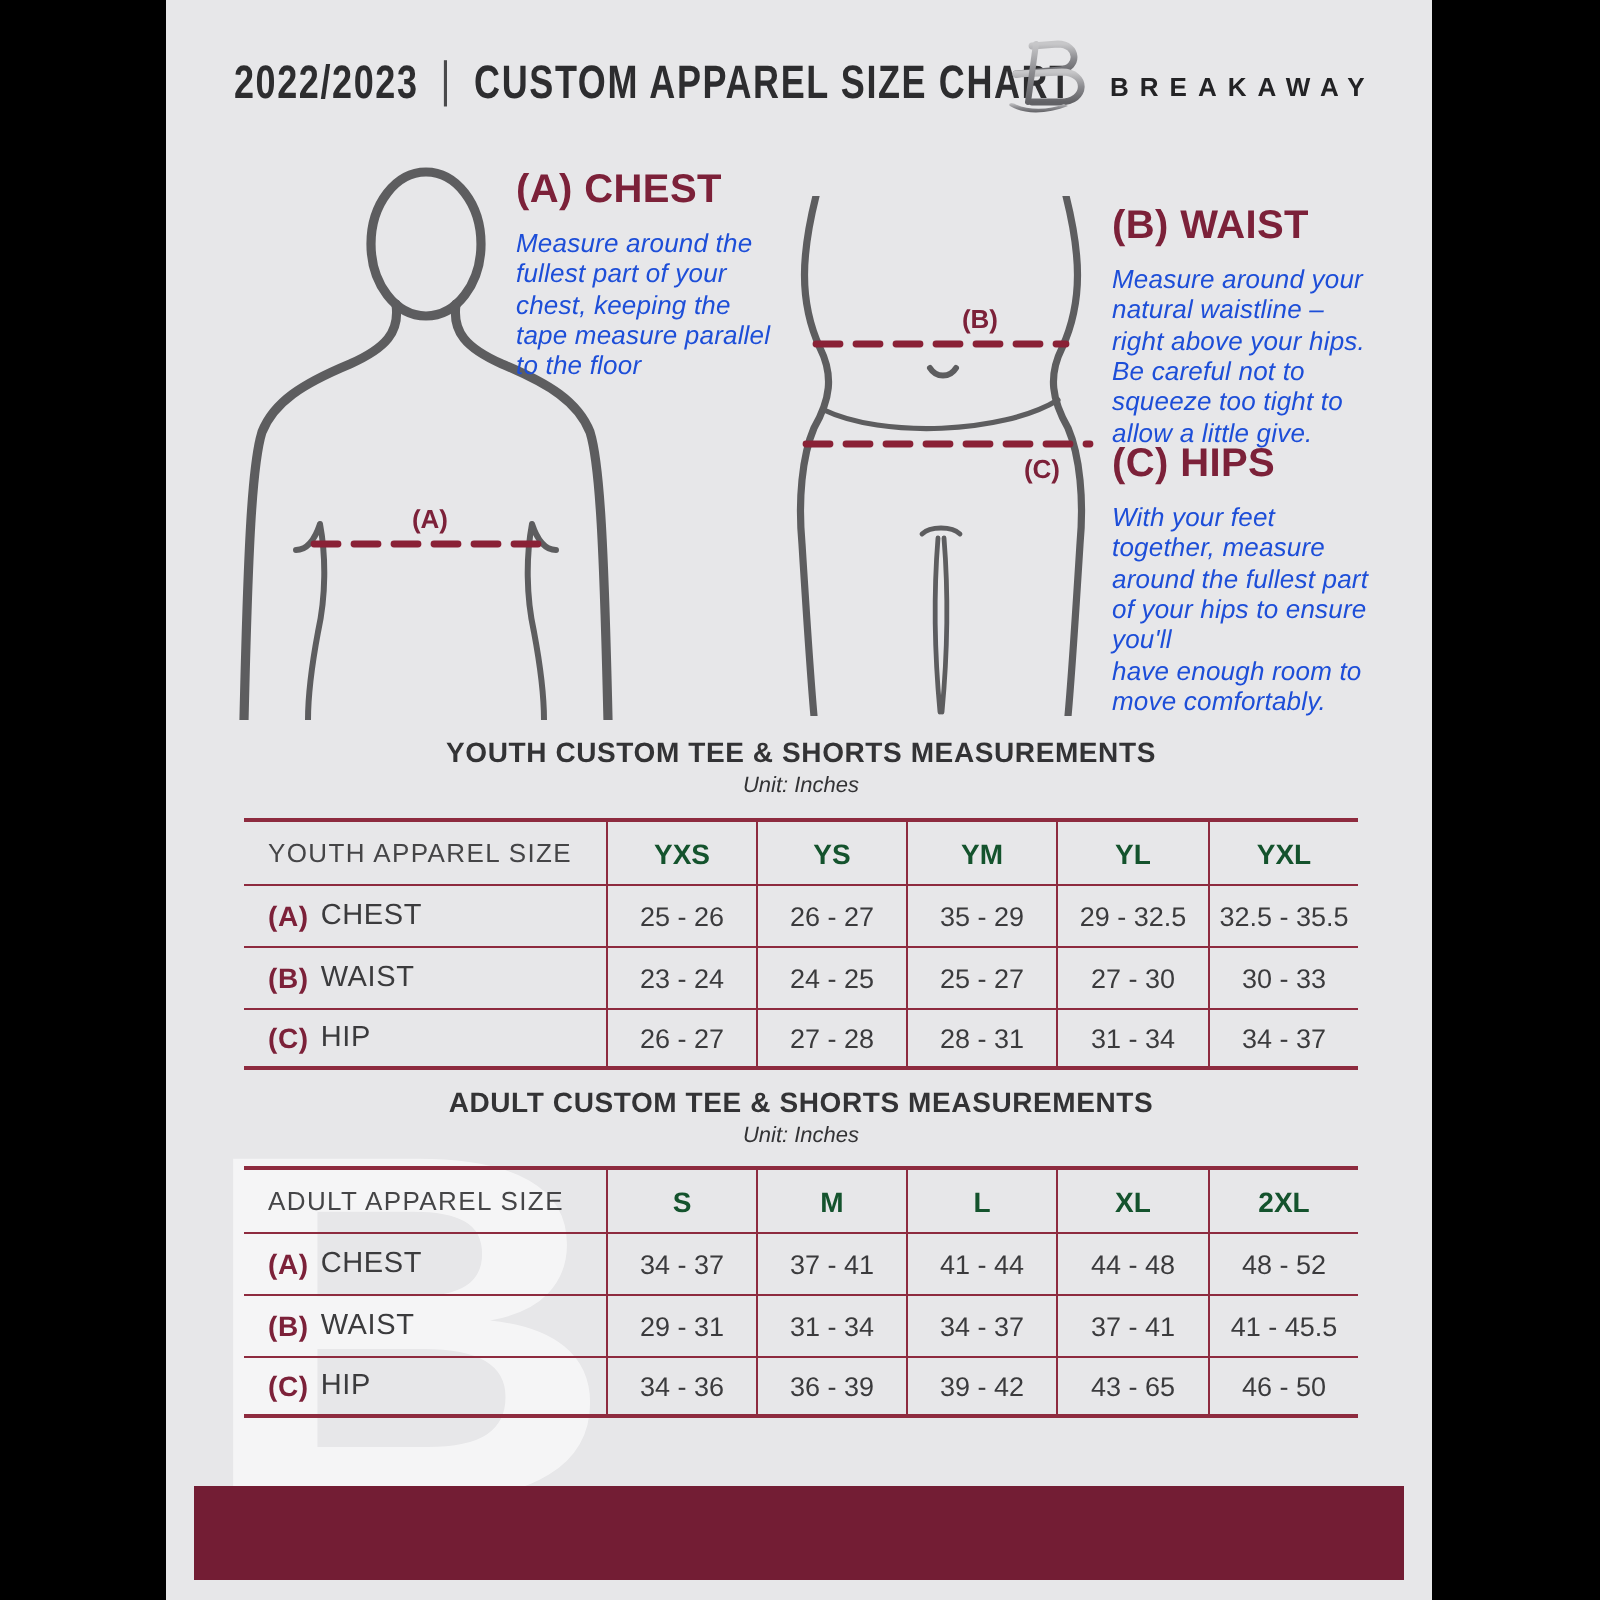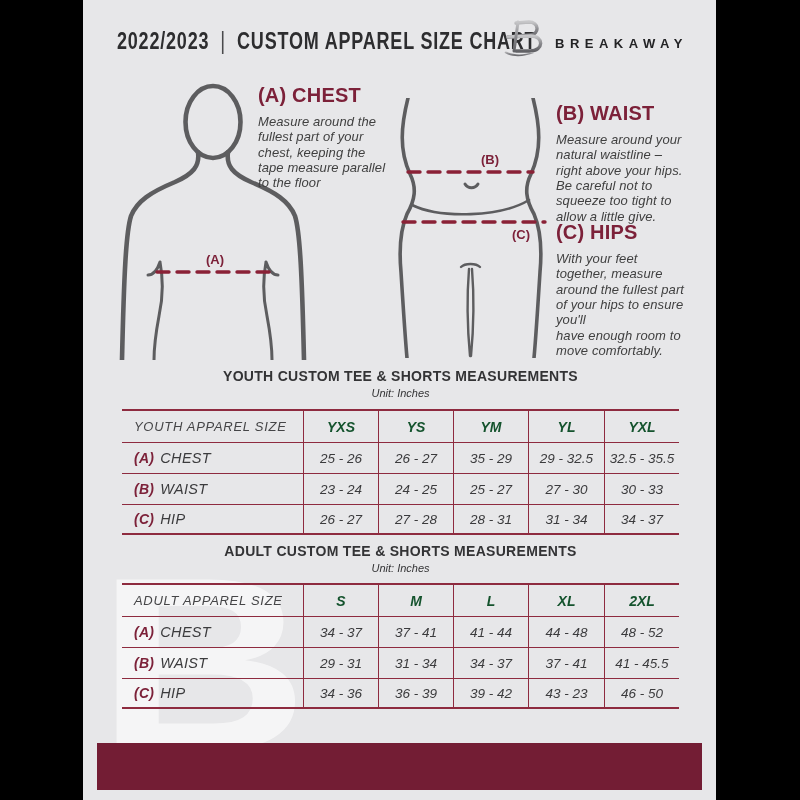--- a/index.html
+++ b/index.html
@@ -36,32 +36,32 @@
   .fig path,.fig ellipse,.fig line{fill:none;stroke-linecap:round;}
   .body-stroke{stroke:var(--fig);}
   .dash{stroke:#8a2136;stroke-width:3.4;stroke-dasharray:12 8;}
   .marker{font-family:"Liberation Sans",sans-serif;font-size:13px;
     font-weight:700;fill:#7c2139;}
 
   
   .note{position:absolute;z-index:1;}
   .note h3{font-size:20px;font-weight:700;color:var(--maroon);letter-spacing:0.2px;}
   .note .note-body{margin-top:7px;font-size:13px;line-height:1.18;font-style:italic;
-    font-weight:500;color:#404040;white-space:pre-line;letter-spacing:0.1px;}
+    font-weight:500;color:#1d4ed8;white-space:pre-line;letter-spacing:0.1px;}
 
   
   .tbl-title{width:557px;left:39px;text-align:center;font-size:14px;
     font-weight:700;color:#333335;letter-spacing:0.3px;}
   .tbl-unit{width:557px;left:39px;text-align:center;font-size:11px;
     font-style:italic;color:#333335;}
   .size-table{position:absolute;left:39px;width:557px;display:grid;
     grid-template-columns:181px 75px 75px 75px 76px 75px;
     grid-template-rows:33px 31px 31px 31px;z-index:1;}
   .st-cell{display:flex;align-items:center;justify-content:center;
-    border-top:1.5px solid var(--line);font-size:13.5px;color:var(--dark);font-style:italic;}
+    border-top:1.5px solid var(--line);font-size:13.5px;color:var(--dark);}
   .st-cell.first{justify-content:flex-start;padding-left:12px;}
   .st-cell.vl{border-left:1.5px solid var(--line);}
   .st-cell.toprow{border-top:2px solid var(--line);}
   .st-cell.lastrow{border-bottom:2px solid var(--line);}
   .size-col-label{font-size:13px;letter-spacing:0.7px;color:#454547;}
   .size-head{font-weight:700;font-size:14px;color:#14532d;}
   .row-label{font-size:14.5px;color:var(--dark);letter-spacing:0.3px;}
   .row-prefix{font-weight:700;color:var(--maroon);margin-right:6px;font-size:14px;}
 
   
@@ -216,18 +216,18 @@
     <div class="st-cell vl">37 - 41</div>
     <div class="st-cell vl">41 - 45.5</div>
 
     <div class="st-cell first lastrow row-label">
       <span class="row-prefix">(C)</span>
       <span>HIP</span>
     </div>
     <div class="st-cell vl lastrow">34 - 36</div>
     <div class="st-cell vl lastrow">36 - 39</div>
     <div class="st-cell vl lastrow">39 - 42</div>
-    <div class="st-cell vl lastrow">43 - 23</div>
+    <div class="st-cell vl lastrow">43 - 65</div>
     <div class="st-cell vl lastrow">46 - 50</div>
   </div>
 
   <div class="layer footer-bar"></div>
 </div>
 
 </body></html>

